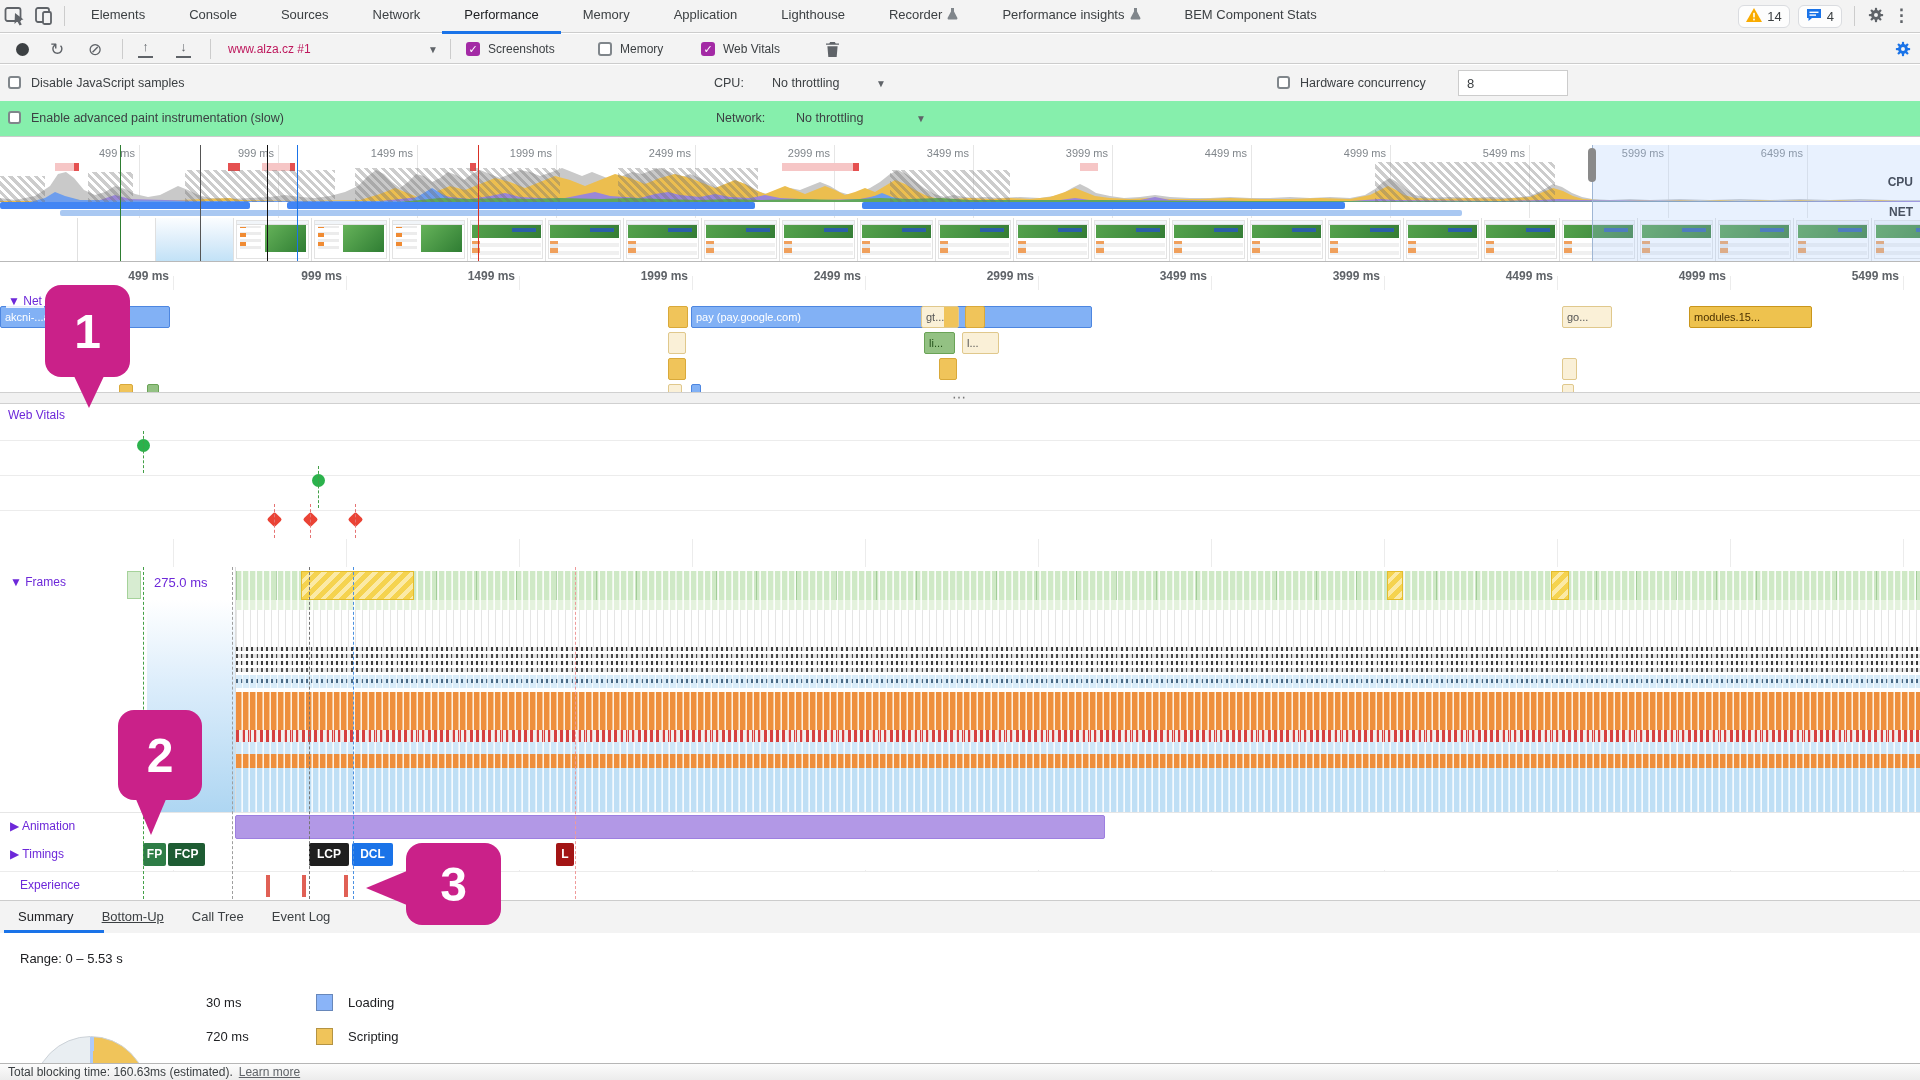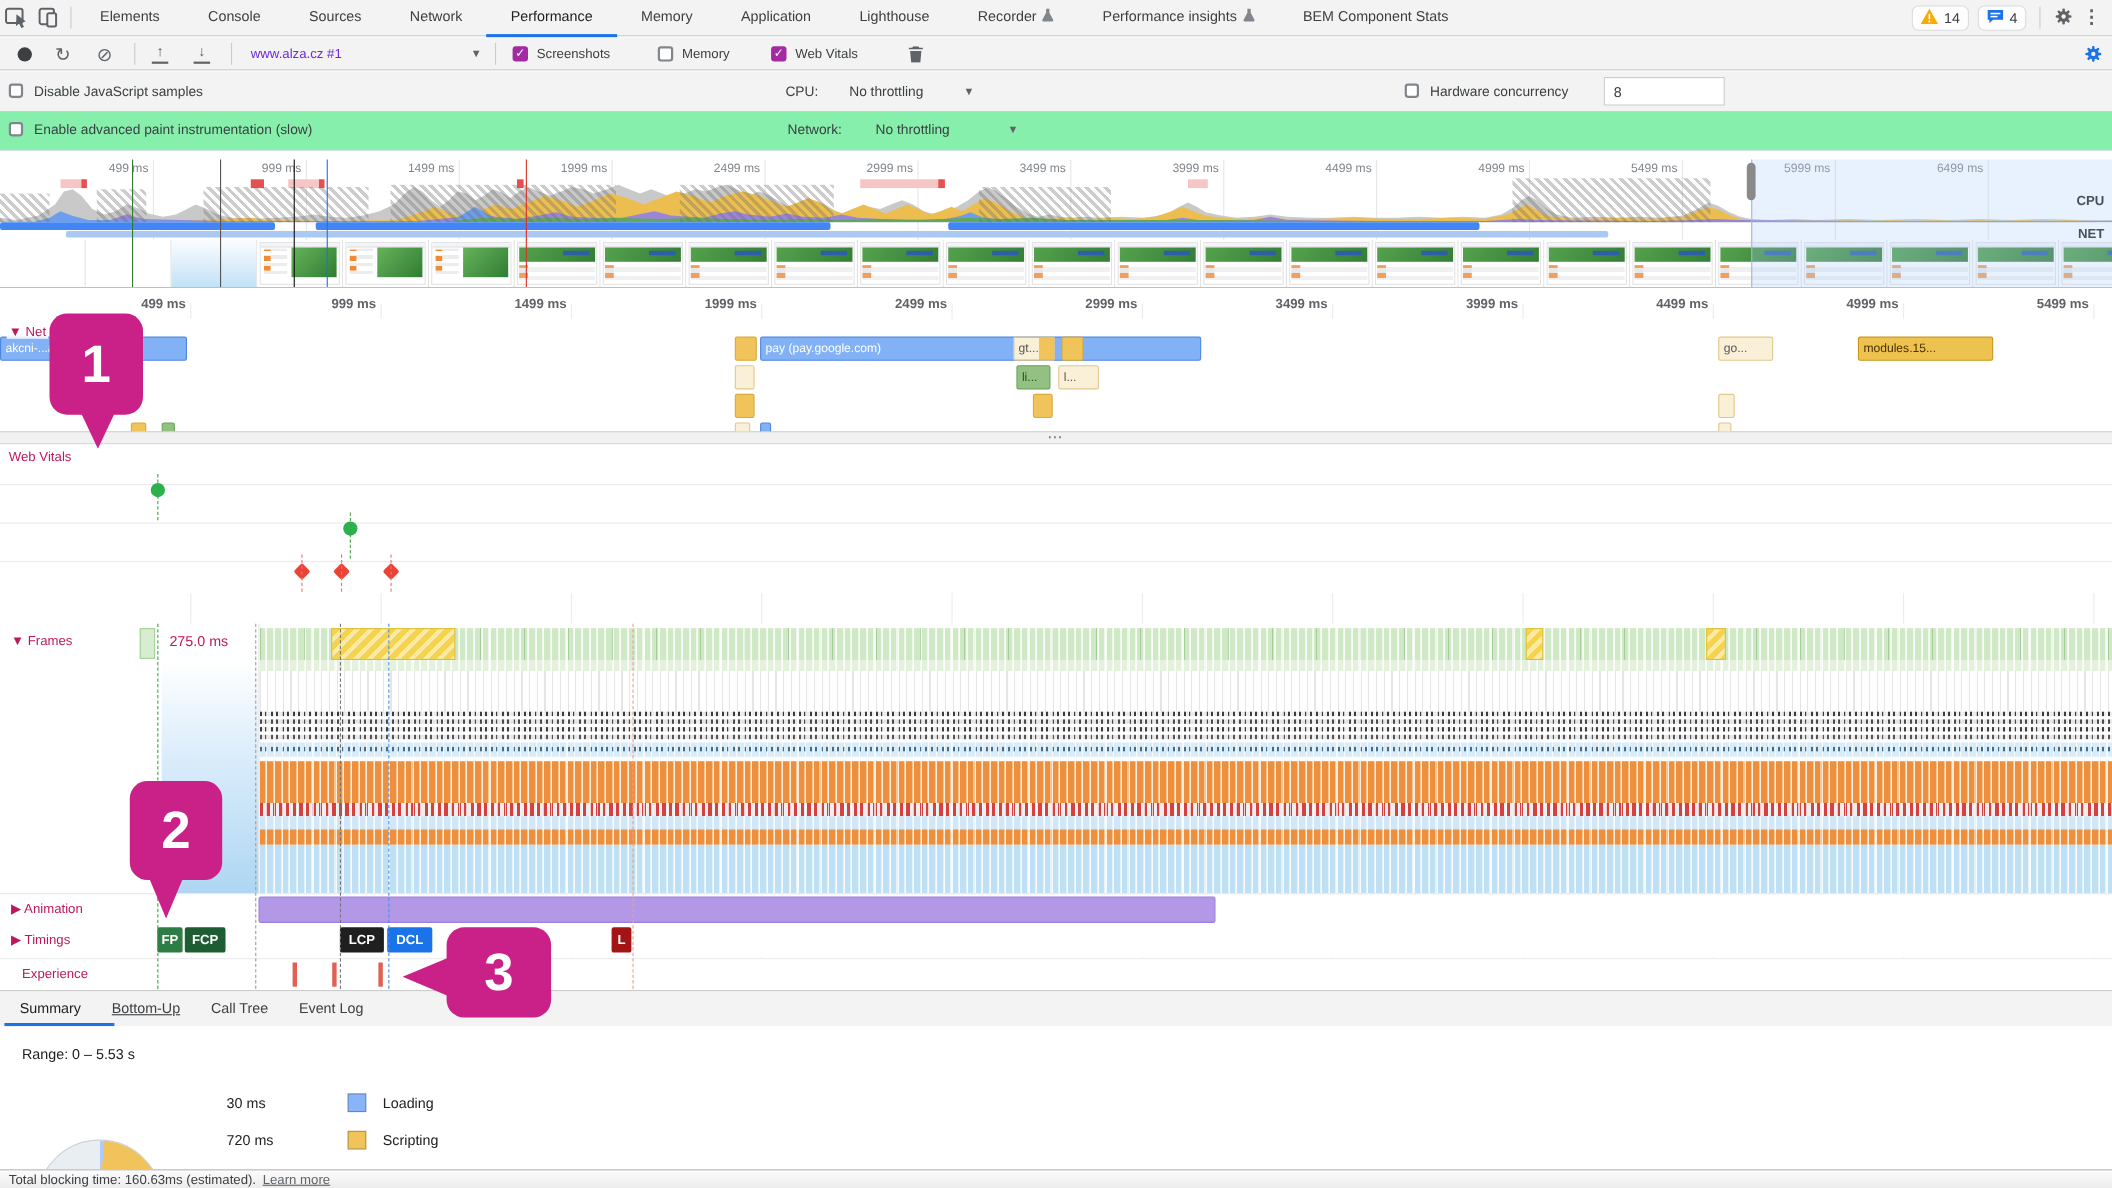--- a/index.html
+++ b/index.html
@@ -15,21 +15,21 @@
   .tab.sel{border-bottom:3px solid #1a73e8;color:#202124;}
   #tabbar-right{margin-left:auto;display:flex;align-items:center;gap:8px;padding-right:10px;}
   .badge-pill{display:flex;align-items:center;gap:5px;border:1px solid #dadce0;border-radius:6px;background:#fdfdfd;padding:2px 7px;font-size:13px;color:#3c4043;}
   .kebab{font-size:17px;color:#5f6368;font-weight:bold;line-height:14px;}
   
   #toolbar{top:34px;height:30px;background:#f3f3f3;border-bottom:1px solid #ccc;}
   .tbi{position:absolute;top:3px;display:flex;align-items:center;justify-content:center;height:24px;color:#5f6368;}
   .rec{width:13px;height:13px;border-radius:50%;background:#3c4043;}
   .glyph{font-size:17px;line-height:17px;color:#5f6368;}
   .updn{width:15px;height:16px;border-bottom:2px solid #5f6368;text-align:center;font-size:13px;line-height:13px;color:#5f6368;font-weight:bold;}
-  .sel-text{font-size:12px;color:#6d28d9;}
+  .sel-text{font-size:12px;color:#be185d;}
   .cbx{width:14px;height:14px;border-radius:3px;box-sizing:border-box;}
   .cbx.on{background:#a32aa5;color:#fff;font-size:11px;line-height:14px;text-align:center;}
   .cbx.off{background:#fff;border:2px solid #80868b;}
   .cb-label{font-size:12px;color:#3c4043;}
   
   #set1{top:65px;height:36px;background:#f3f3f3;}
   #set2{top:101px;height:36px;background:#86efac;border-bottom:1px solid #ccc;}
   .scb{position:absolute;width:13px;height:13px;border:2px solid #80868b;border-radius:3px;background:#fff;box-sizing:border-box;}
   .slabel{position:absolute;font-size:12.5px;color:#3c4043;}
   .ddarrow{font-size:10px;color:#5f6368;}
@@ -57,21 +57,21 @@
   .tB .gB{position:absolute;left:2%;top:52%;width:96%;height:40%;background:repeating-linear-gradient(0deg,#f0f0f0 0 4px,#fff 4px 8px);}
   .tB .oB{position:absolute;left:2%;top:54%;width:11%;height:32%;background:repeating-linear-gradient(0deg,#f0a05c 0 5px,#e8e8e8 5px 9px);}
   #ovshade{position:absolute;top:8px;bottom:0;right:0;background:rgba(174,203,250,.28);border-left:1px solid #9fb6d4;}
   #ovhandle{position:absolute;width:8px;height:34px;border-radius:4px;background:#8a8a8a;}
   
   #ruler{top:262px;height:28px;background:#fff;}
   .rtick{position:absolute;top:7px;width:80px;text-align:right;font-size:12px;font-weight:bold;color:#5f6368;}
   .grid{position:absolute;width:1px;background:#ececec;}
   
   #nettrack{top:290px;height:102px;background:#fff;overflow:hidden;}
-  .trklabel{position:absolute;font-size:12px;color:#be185d;background:rgba(255,255,255,.85);padding:0 2px;z-index:3;}
+  .trklabel{position:absolute;font-size:12px;color:#6d28d9;background:rgba(255,255,255,.85);padding:0 2px;z-index:3;}
   .netbar{position:absolute;height:22px;box-sizing:border-box;border-radius:2px;font-size:11px;line-height:20px;white-space:nowrap;overflow:hidden;padding:0 4px;z-index:2;}
   .k-blue{background:#82b1f5;border:1px solid #4d86e0;color:#fff;}
   .k-cream{background:#faf0d7;border:1px solid #e0c88c;color:#555;}
   .k-yellow{background:#f0c45a;border:1px solid #d9a93a;color:#6b4e00;}
   .k-yellowdark{background:#eec24e;border:1px solid #c9961c;color:#4a3000;}
   .k-green{background:#93c183;border:1px solid #6aa356;color:#24511a;}
   .k-split{background:linear-gradient(90deg,#faf0d7 0 62%,#f0c45a 62%);border:1px solid #e0c88c;color:#555;}
   
   #splitter{top:392px;height:12px;background:#f1f1f1;border-top:1px solid #d0d0d0;border-bottom:1px solid #d0d0d0;}
   #splitter::after{content:"⋯";position:absolute;left:952px;top:-4px;color:#757575;font-size:14px;letter-spacing:1px;}

